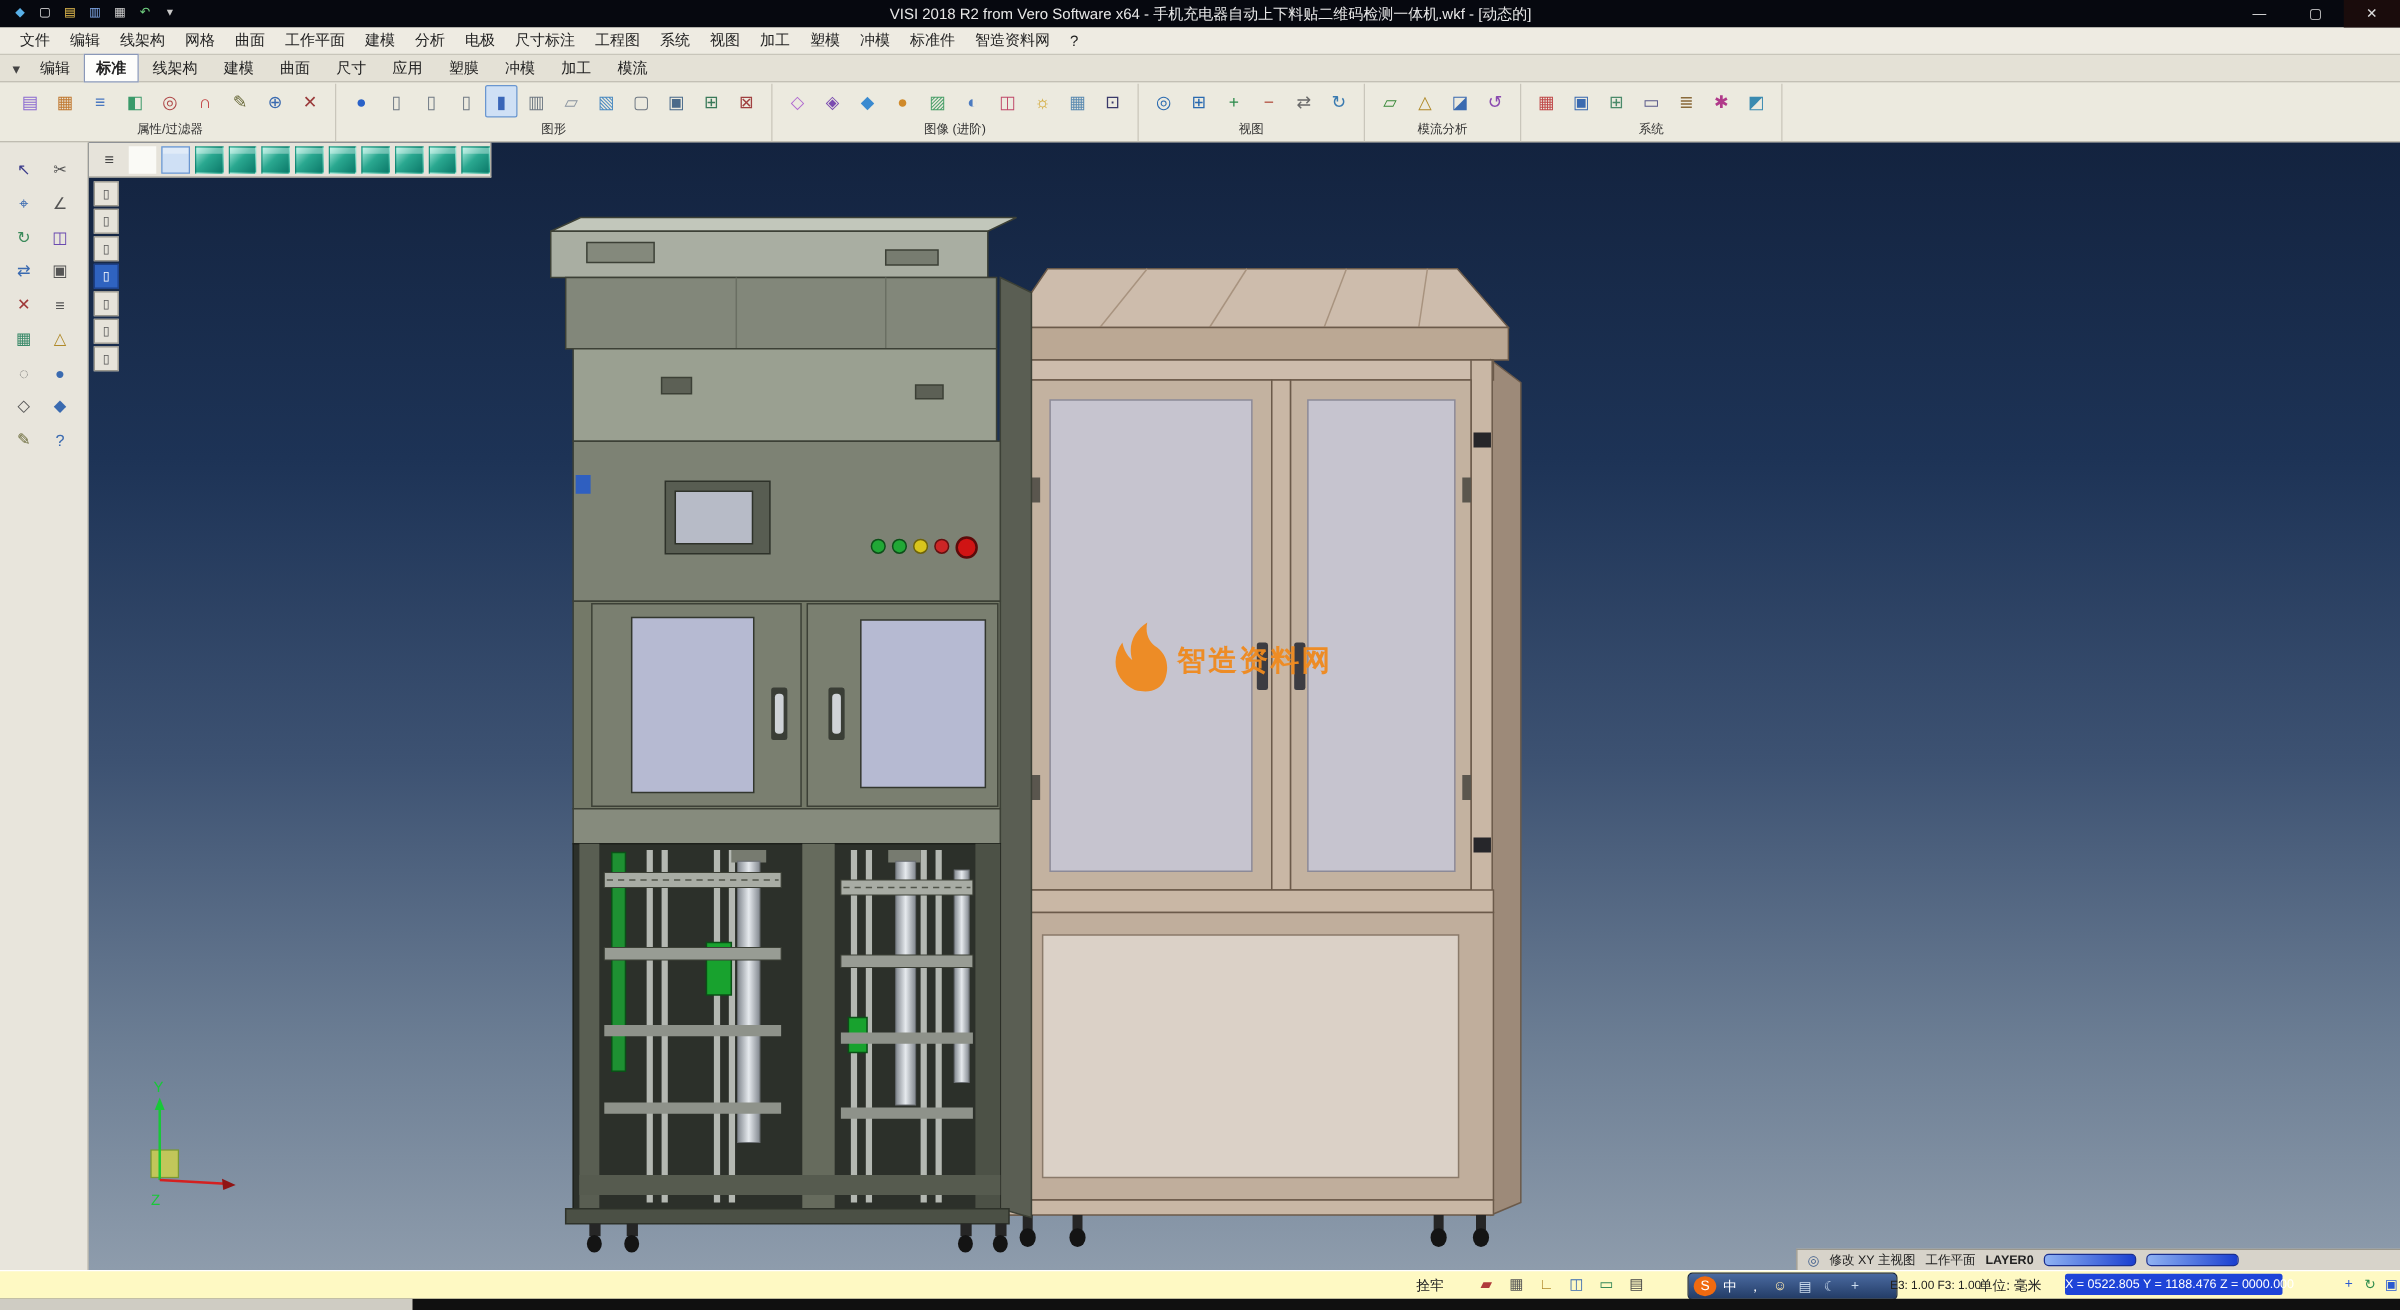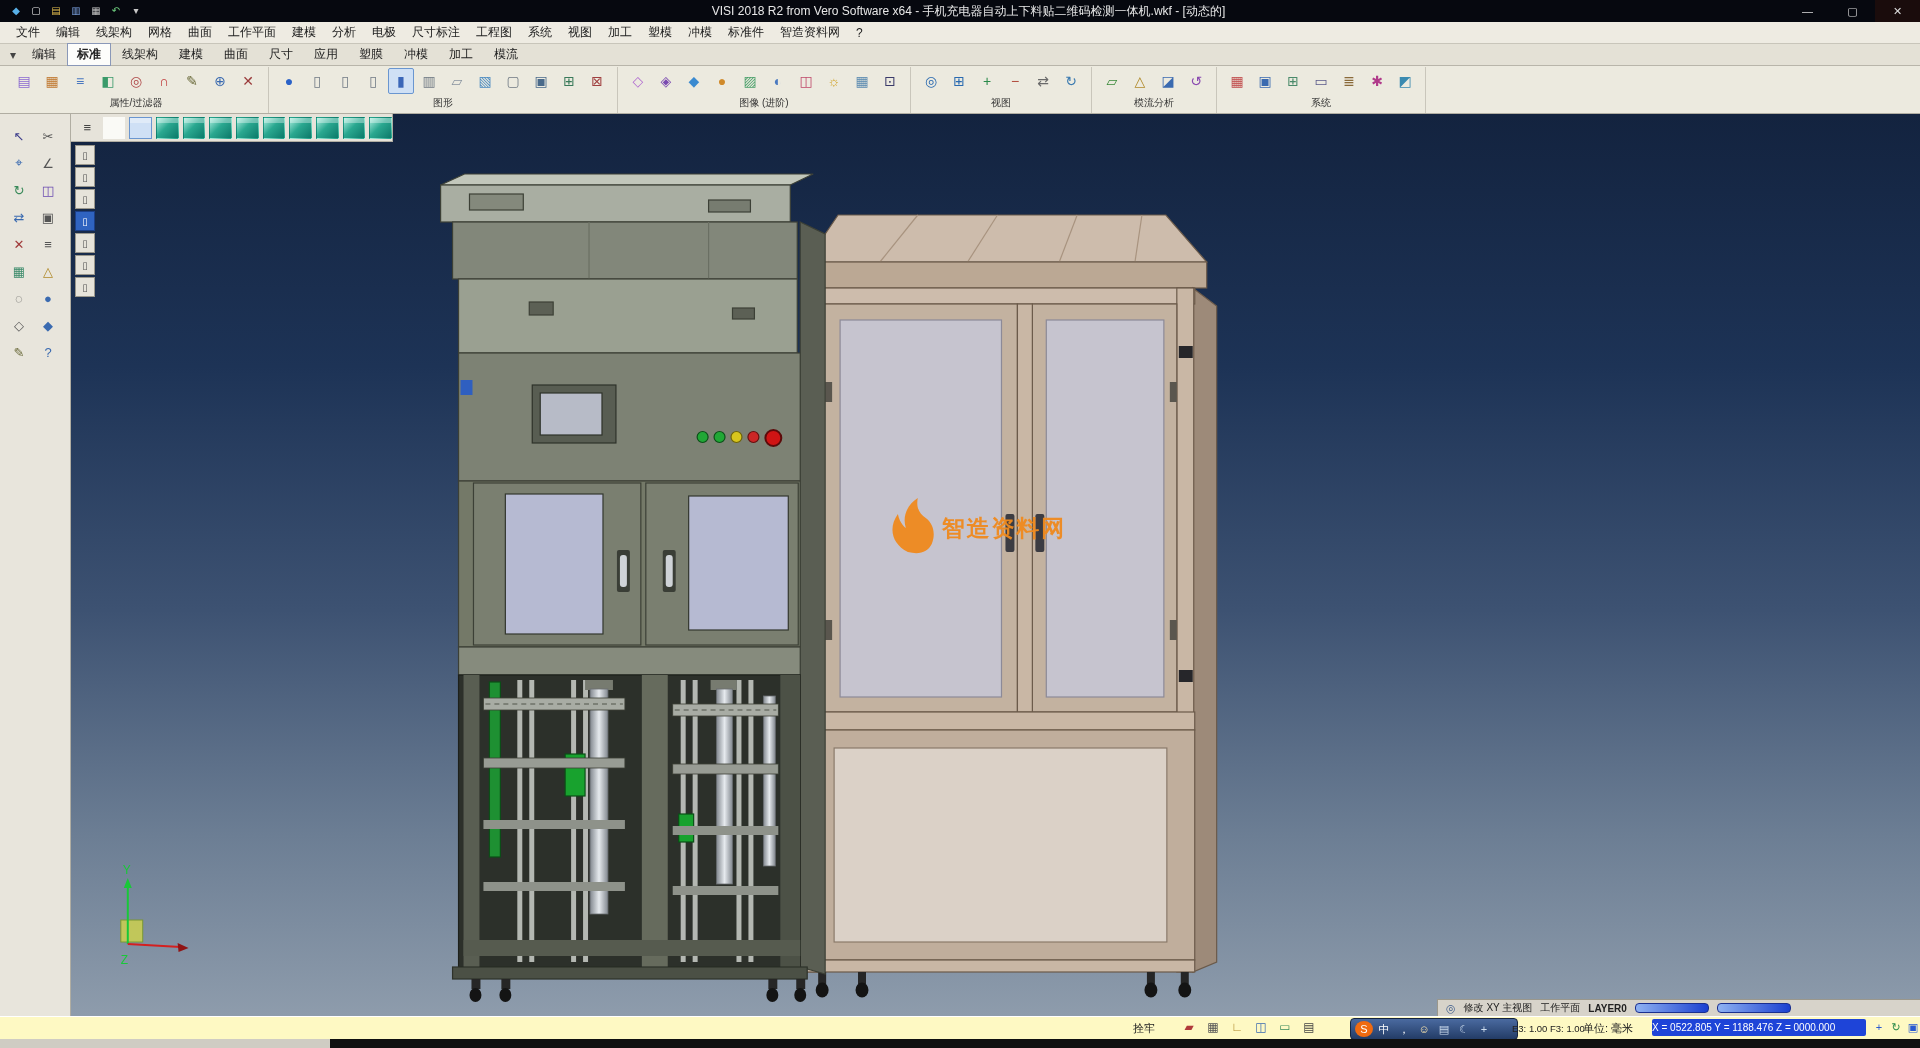--- a/index.html
+++ b/index.html
@@ -61,21 +61,21 @@
 
   
   .statusbar{position:relative;height:22px;background:#fef9c3;border-top:1px solid #fff;font-size:11px;color:#222;}
   .statusbar .lock{position:absolute;left:1133px;top:4px;}
   .sticons{position:absolute;left:1180px;top:1px;display:flex;gap:6px;}
   .sticons .icon{width:18px;height:18px;display:inline-flex;align-items:center;justify-content:center;font-size:12px;}
   .ime-bar{position:absolute;left:1350px;top:1px;width:158px;height:20px;background:linear-gradient(#4a6aa0,#233c66);border:1px solid #16243e;border-radius:4px;display:flex;align-items:center;gap:2px;padding:0 4px;}
   .ime-bar .icon{width:18px;height:16px;display:inline-flex;align-items:center;justify-content:center;font-size:11px;color:#dce4f0;}
   .fkeys{position:absolute;left:1512px;top:6px;font-size:9.5px;white-space:nowrap;}
   .units{position:absolute;left:1583px;top:4px;white-space:nowrap;}
-  .coords{position:absolute;left:1652px;top:2px;width:214px;height:17px;line-height:17px;background:#1e44d8;color:#fff;font-size:10px;border-radius:2px;white-space:nowrap;}
+  .coords{position:absolute;left:1652px;top:2px;width:174px;height:17px;line-height:17px;background:#1e44d8;color:#fff;text-align:center;font-size:10px;border-radius:2px;white-space:nowrap;}
   .ricons{position:absolute;left:1872px;top:2px;display:flex;gap:3px;}
   .ricons .icon{width:14px;height:16px;display:inline-flex;align-items:center;justify-content:center;font-size:11px;}
 
   
   .bottomstrip{position:relative;height:14px;background:#101010;}
   .bottomstrip .left{position:absolute;left:0;top:0;width:330px;height:100%;background:#cfccc3;}
 </style>
 </head>
 <body>
 

